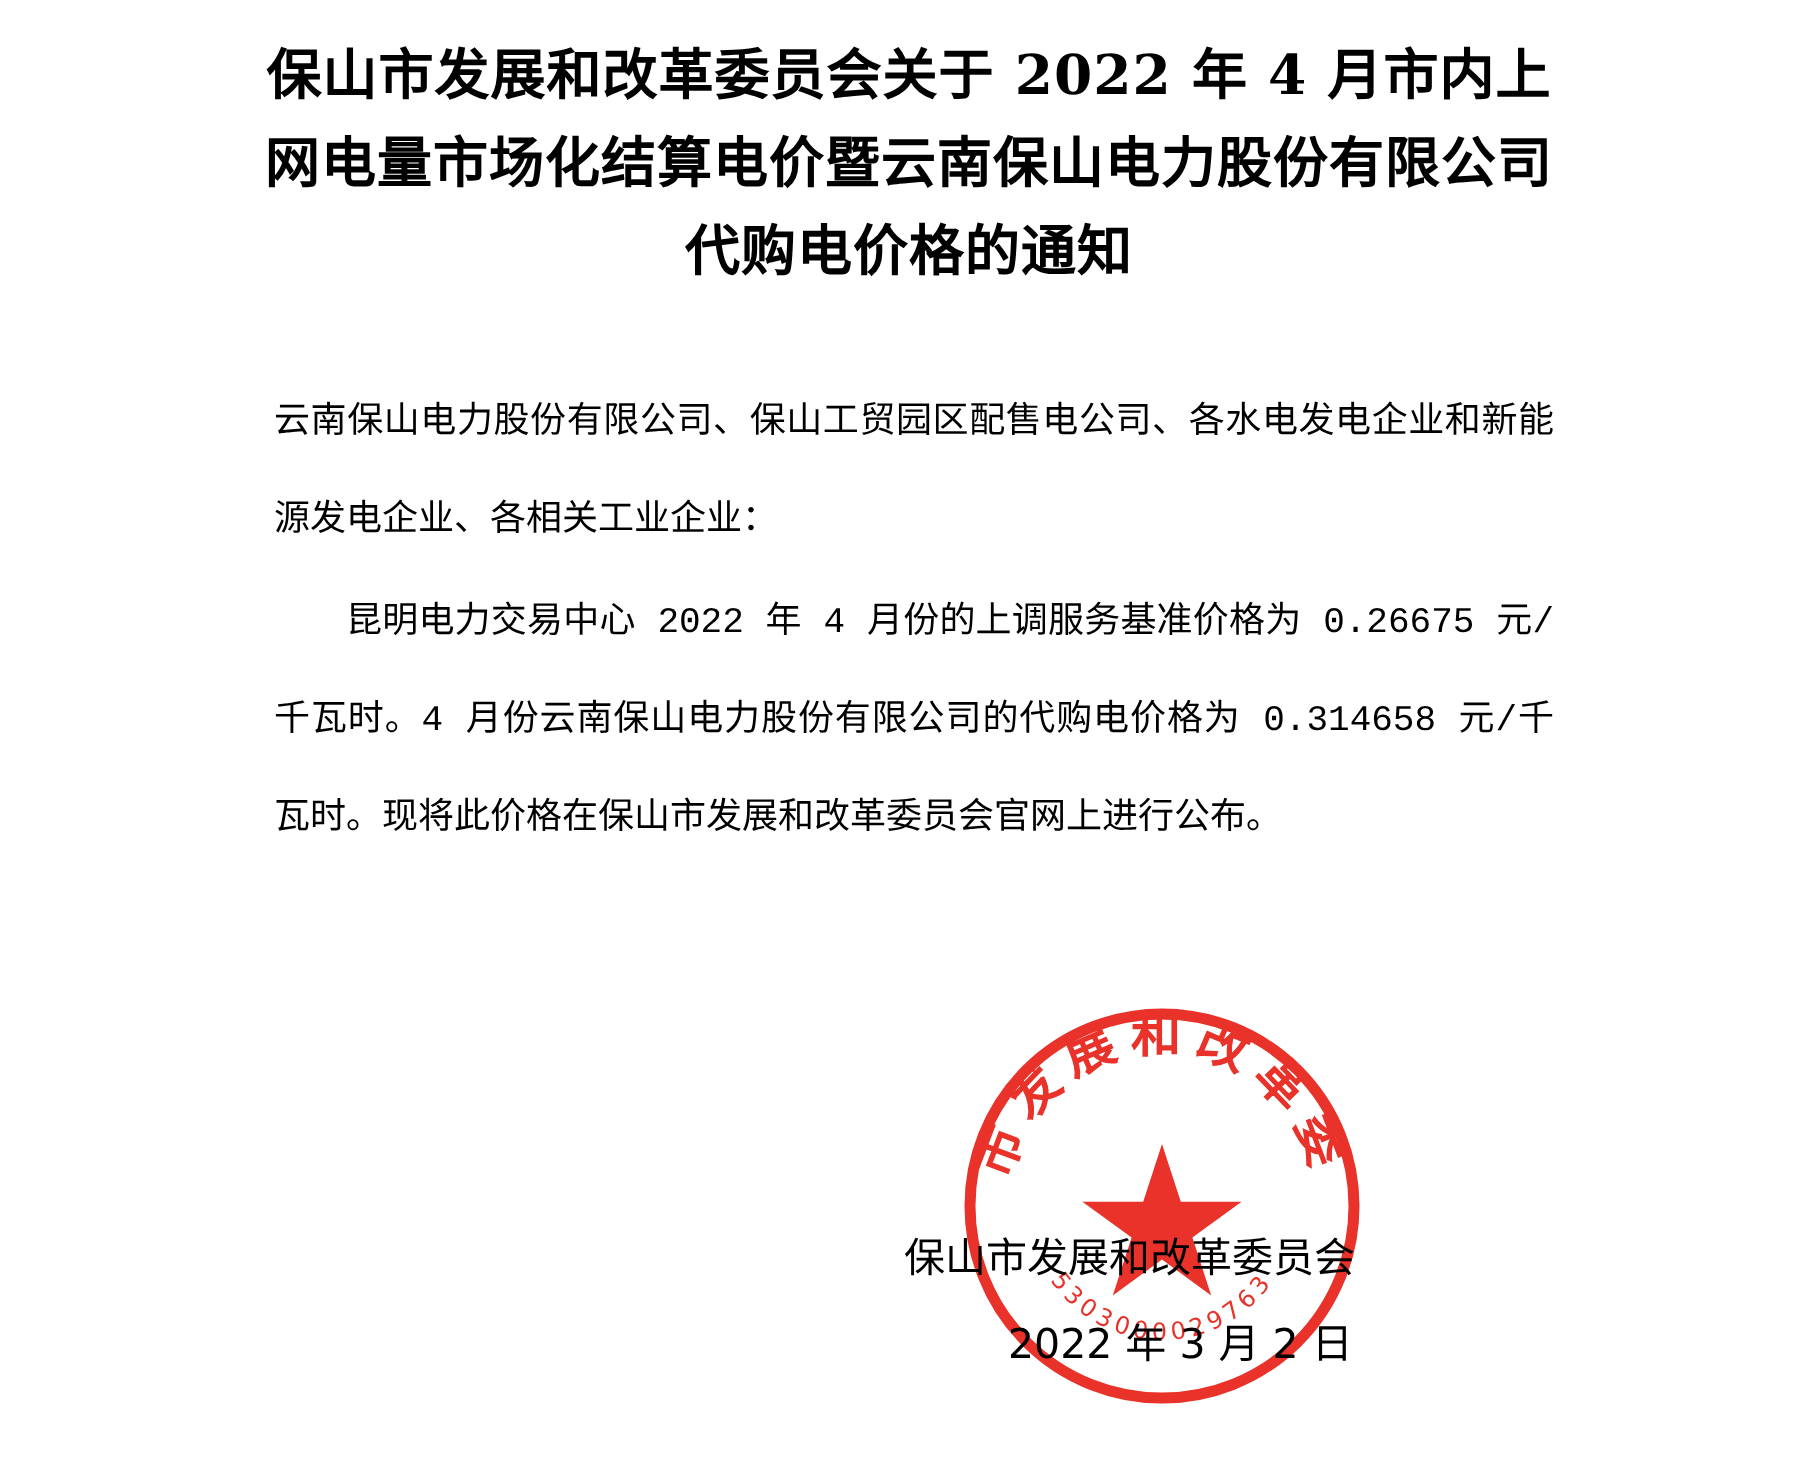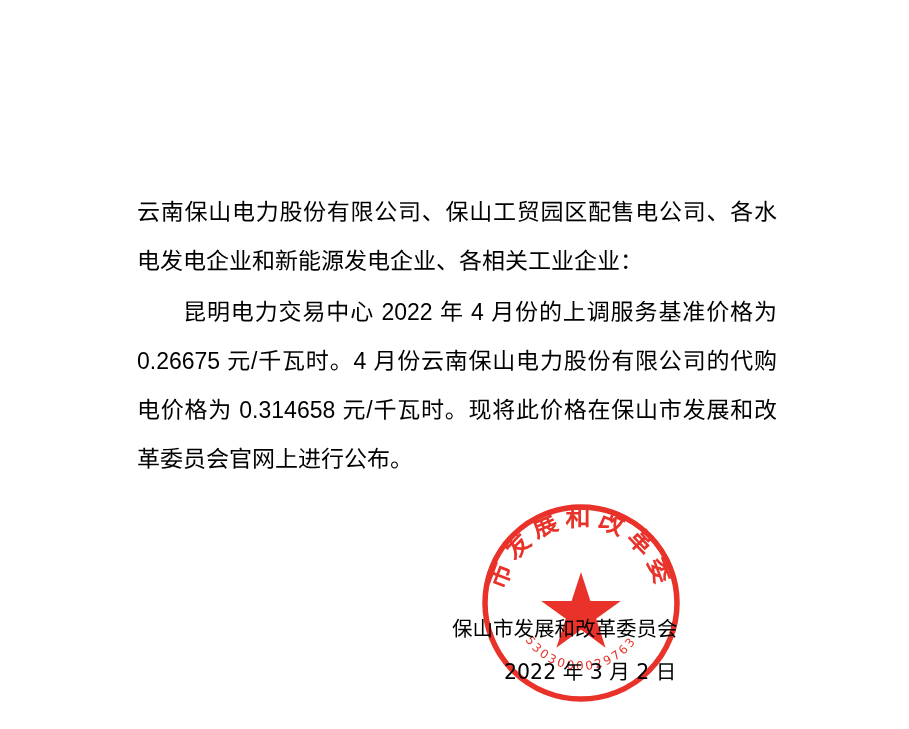--- a/index.html
+++ b/index.html
@@ -38,22 +38,22 @@
   }
 
   .body-block {
     position: absolute;
     left: 137px;
     top: 188px;
     width: 640px;
   }
 
   .para {
-    font-family: Liberation Sans, sans-serif;
-    font-size: 23px;
+    font-family: Liberation Mono, monospace;
+    font-size: 18px;
     line-height: 49px;
     color: #000;
     text-align: justify;
     text-justify: inter-ideograph;
     margin: 0;
   }
   .para.indent {
     text-indent: 2em;
   }
   .para + .para {
@@ -92,20 +92,21 @@
     display: block;
     width: 206px;
     height: 206px;
   }
 </style>
 </head>
 <body>
 
 <div class="page">
 
+  <div class="doc-title">保山市发展和改革委员会关于 2022 年 4 月市内上网电量市场化结算电价暨云南保山电力股份有限公司代购电价格的通知</div>
 
   <div class="body-block">
     <p class="para">云南保山电力股份有限公司、保山工贸园区配售电公司、各水电发电企业和新能源发电企业、各相关工业企业：</p>
     <p class="para indent">昆明电力交易中心 2022 年 4 月份的上调服务基准价格为 0.26675 元/千瓦时。4 月份云南保山电力股份有限公司的代购电价格为 0.314658 元/千瓦时。现将此价格在保山市发展和改革委员会官网上进行公布。</p>
   </div>
 
   <div class="seal">
     <svg viewBox="0 0 206 206" xmlns="http://www.w3.org/2000/svg" aria-hidden="true">
       <defs>
         <path id="arcTop" d="M 26,103 A 77,77 0 0 1 180,103"></path>

